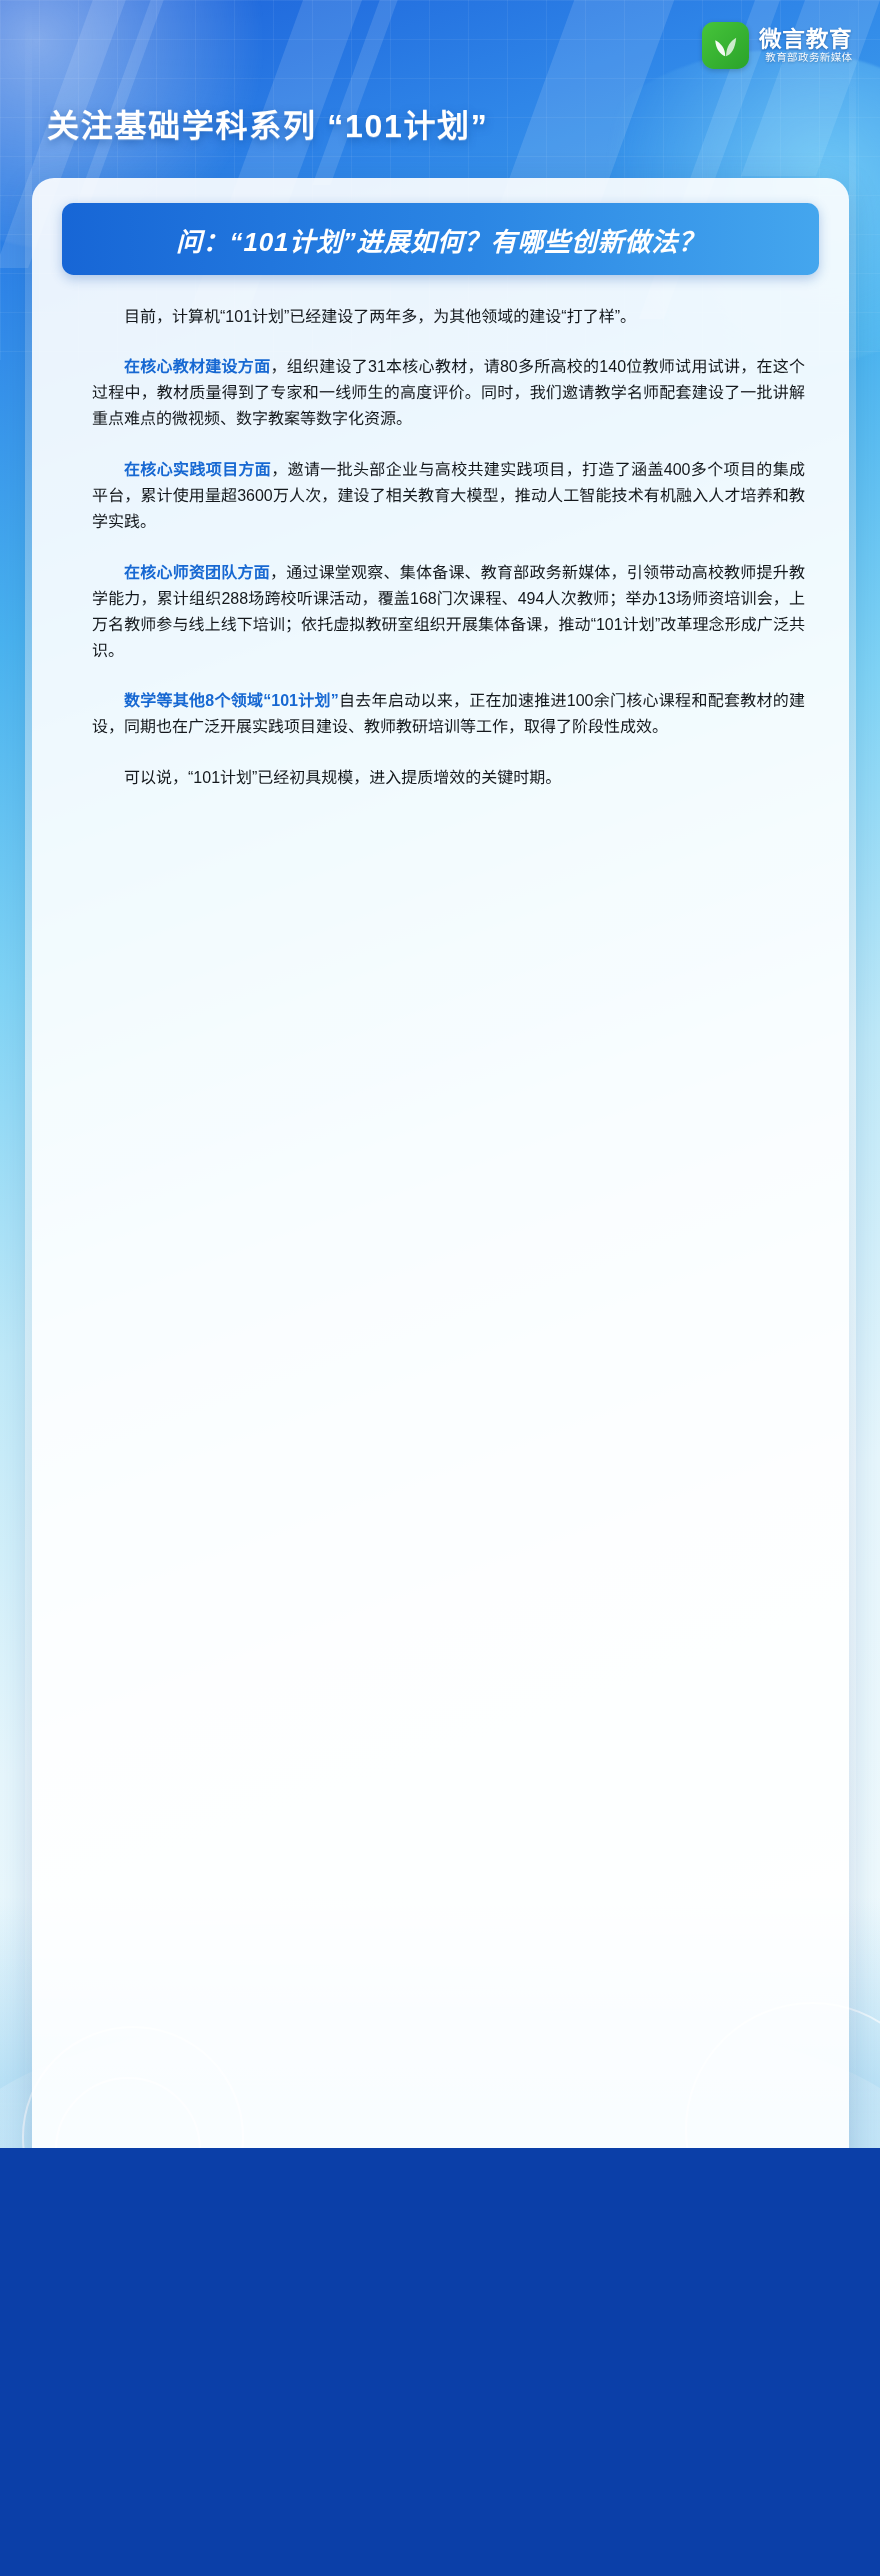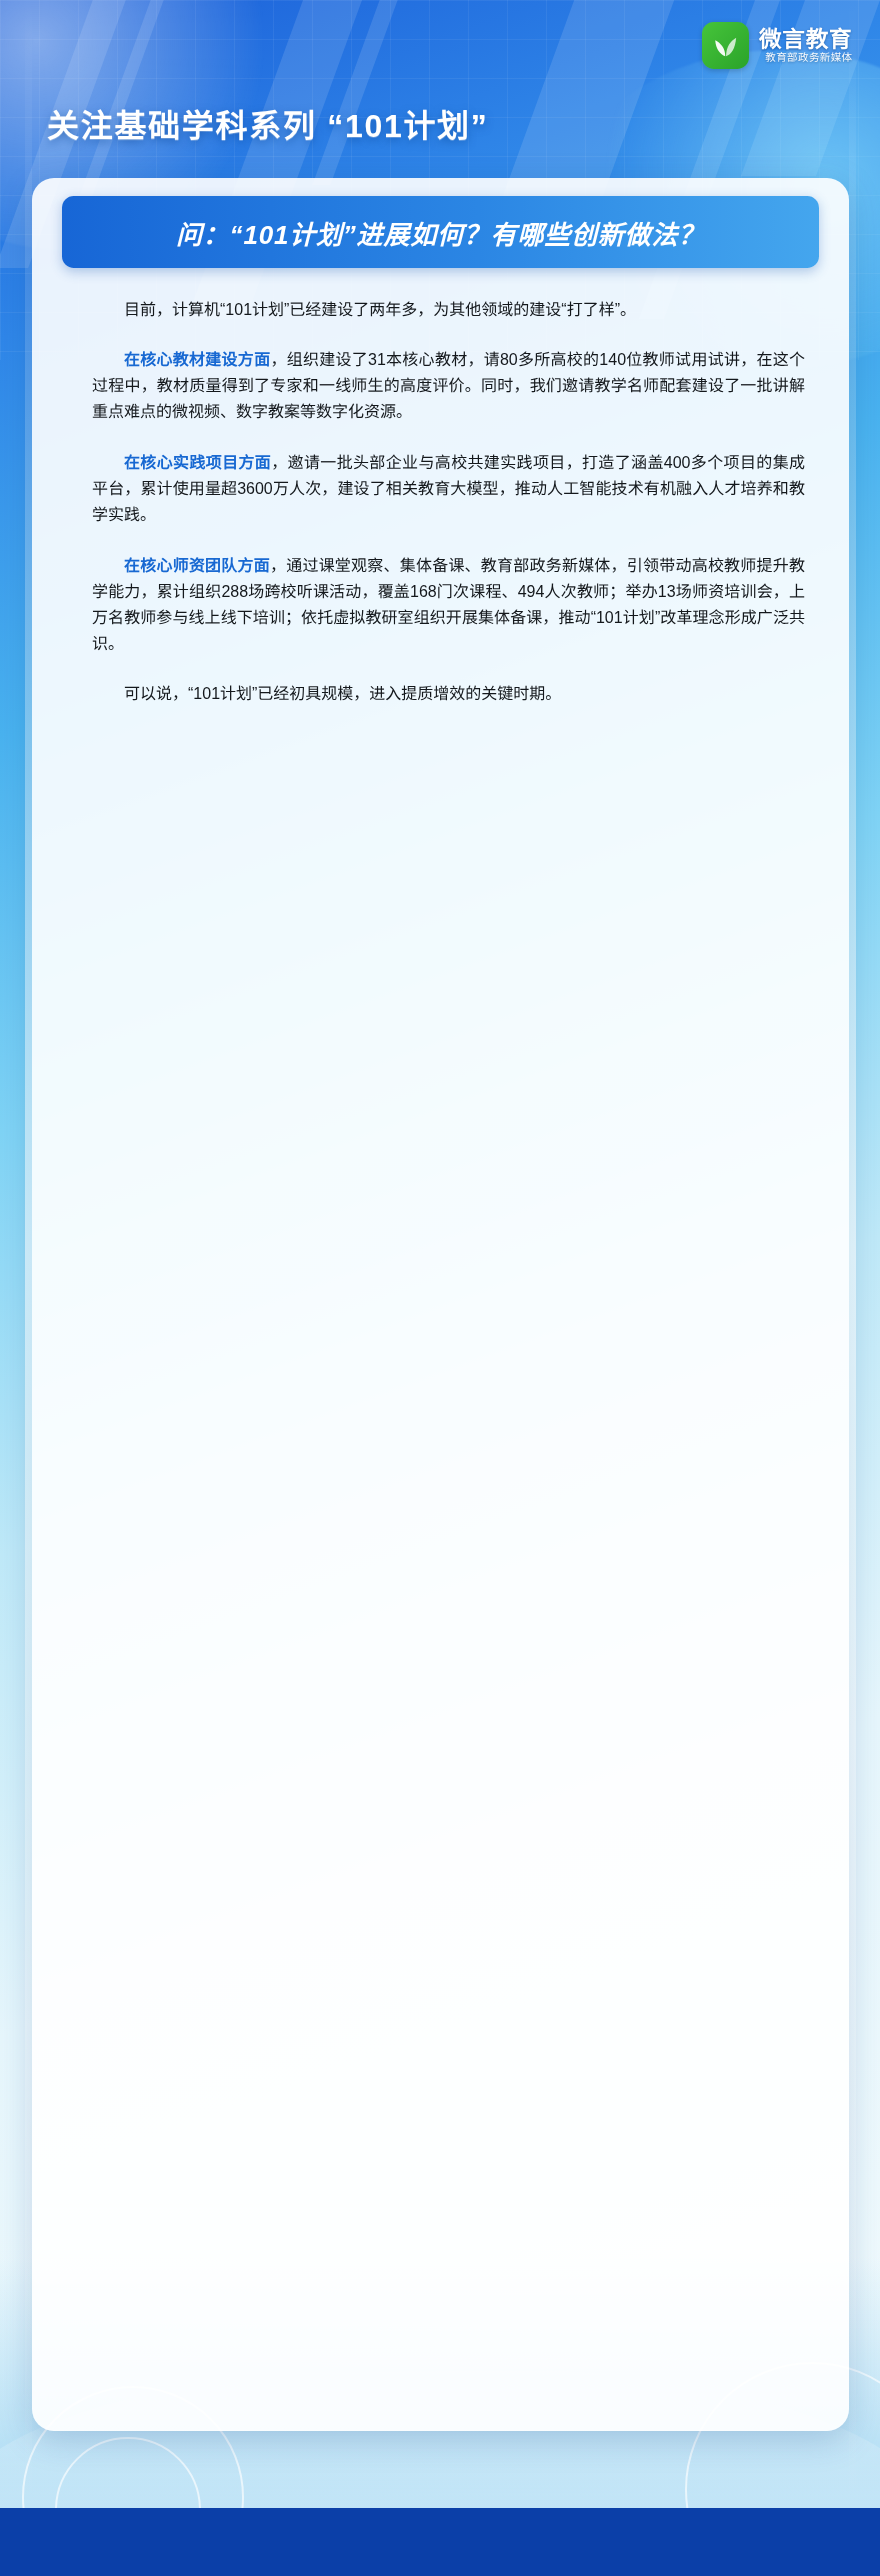--- a/index.html
+++ b/index.html
@@ -9,21 +9,21 @@
   body {
     width: 881px;
     height: 2576px;
     font-family: "Liberation Sans", "DejaVu Sans", sans-serif;
     background: #0b3fa8;
     overflow: hidden;
   }
   .poster {
     position: relative;
     width: 881px;
-    height: 2508px;
+    height: 2148px;
     background:
       linear-gradient(160deg, #1b5fd9 0%, #2f86e8 12%, #49b2ef 26%, #7fd3f5 40%, #bfe9f8 55%, #e6f6fc 72%, #f2fbfd 100%);
     overflow: hidden;
   }
   
   .bg-art {
     position: absolute;
     inset: 0;
     overflow: hidden;
     pointer-events: none;
@@ -148,21 +148,21 @@
     box-shadow: 0 8.4px 33px rgba(20,70,140,0.22);
     z-index: 4;
     overflow: hidden;
   }
   .card-inner {
     padding: 0 0 33px 0;
   }
 
   
   .question-bar {
-    margin: 18px 30px 0 30px;
+    margin: 25px 30px 0 30px;
     height: 72px;
     border-radius: 11.7px;
     background: linear-gradient(90deg, #1766d6 0%, #2b86e4 55%, #44a6ee 100%);
     display: flex;
     align-items: center;
     justify-content: center;
     box-shadow: 0 3.3px 11.7px rgba(25,90,180,0.30);
   }
   .question-bar .q-text {
     color: #ffffff;
@@ -260,20 +260,23 @@
 
         <p class="para">
           <span class="lead">在核心实践项目方面</span><span>，邀请一批头部企业与高校共建实践项目，打造了涵盖400多个项目的集成平台，累计使用量超3600万人次，建设了相关教育大模型，推动人工智能技术有机融入人才培养和教学实践。</span>
         </p>
 
         <p class="para">
           <span class="lead">在核心师资团队方面</span><span>，通过课堂观察、集体备课、教育部政务新媒体，引领带动高校教师提升教学能力，累计组织288场跨校听课活动，覆盖168门次课程、494人次教师；举办13场师资培训会，上万名教师参与线上线下培训；依托虚拟教研室组织开展集体备课，推动“101计划”改革理念形成广泛共识。</span>
         </p>
 
 
+        <p class="para">
+          <span class="lead">数学等其他8个领域“101计划”</span><span>自去年启动以来，正在加速推进100余门核心课程和配套教材的建设，同期也在广泛开展实践项目建设、教师教研培训等工作，取得了阶段性成效。</span>
+        </p>
 
         <p class="para">
           <span>可以说，“101计划”已经初具规模，进入提质增效的关键时期。</span>
         </p>
 
       </div>
     </div>
   </div>
 
   <div class="bottom-art">

